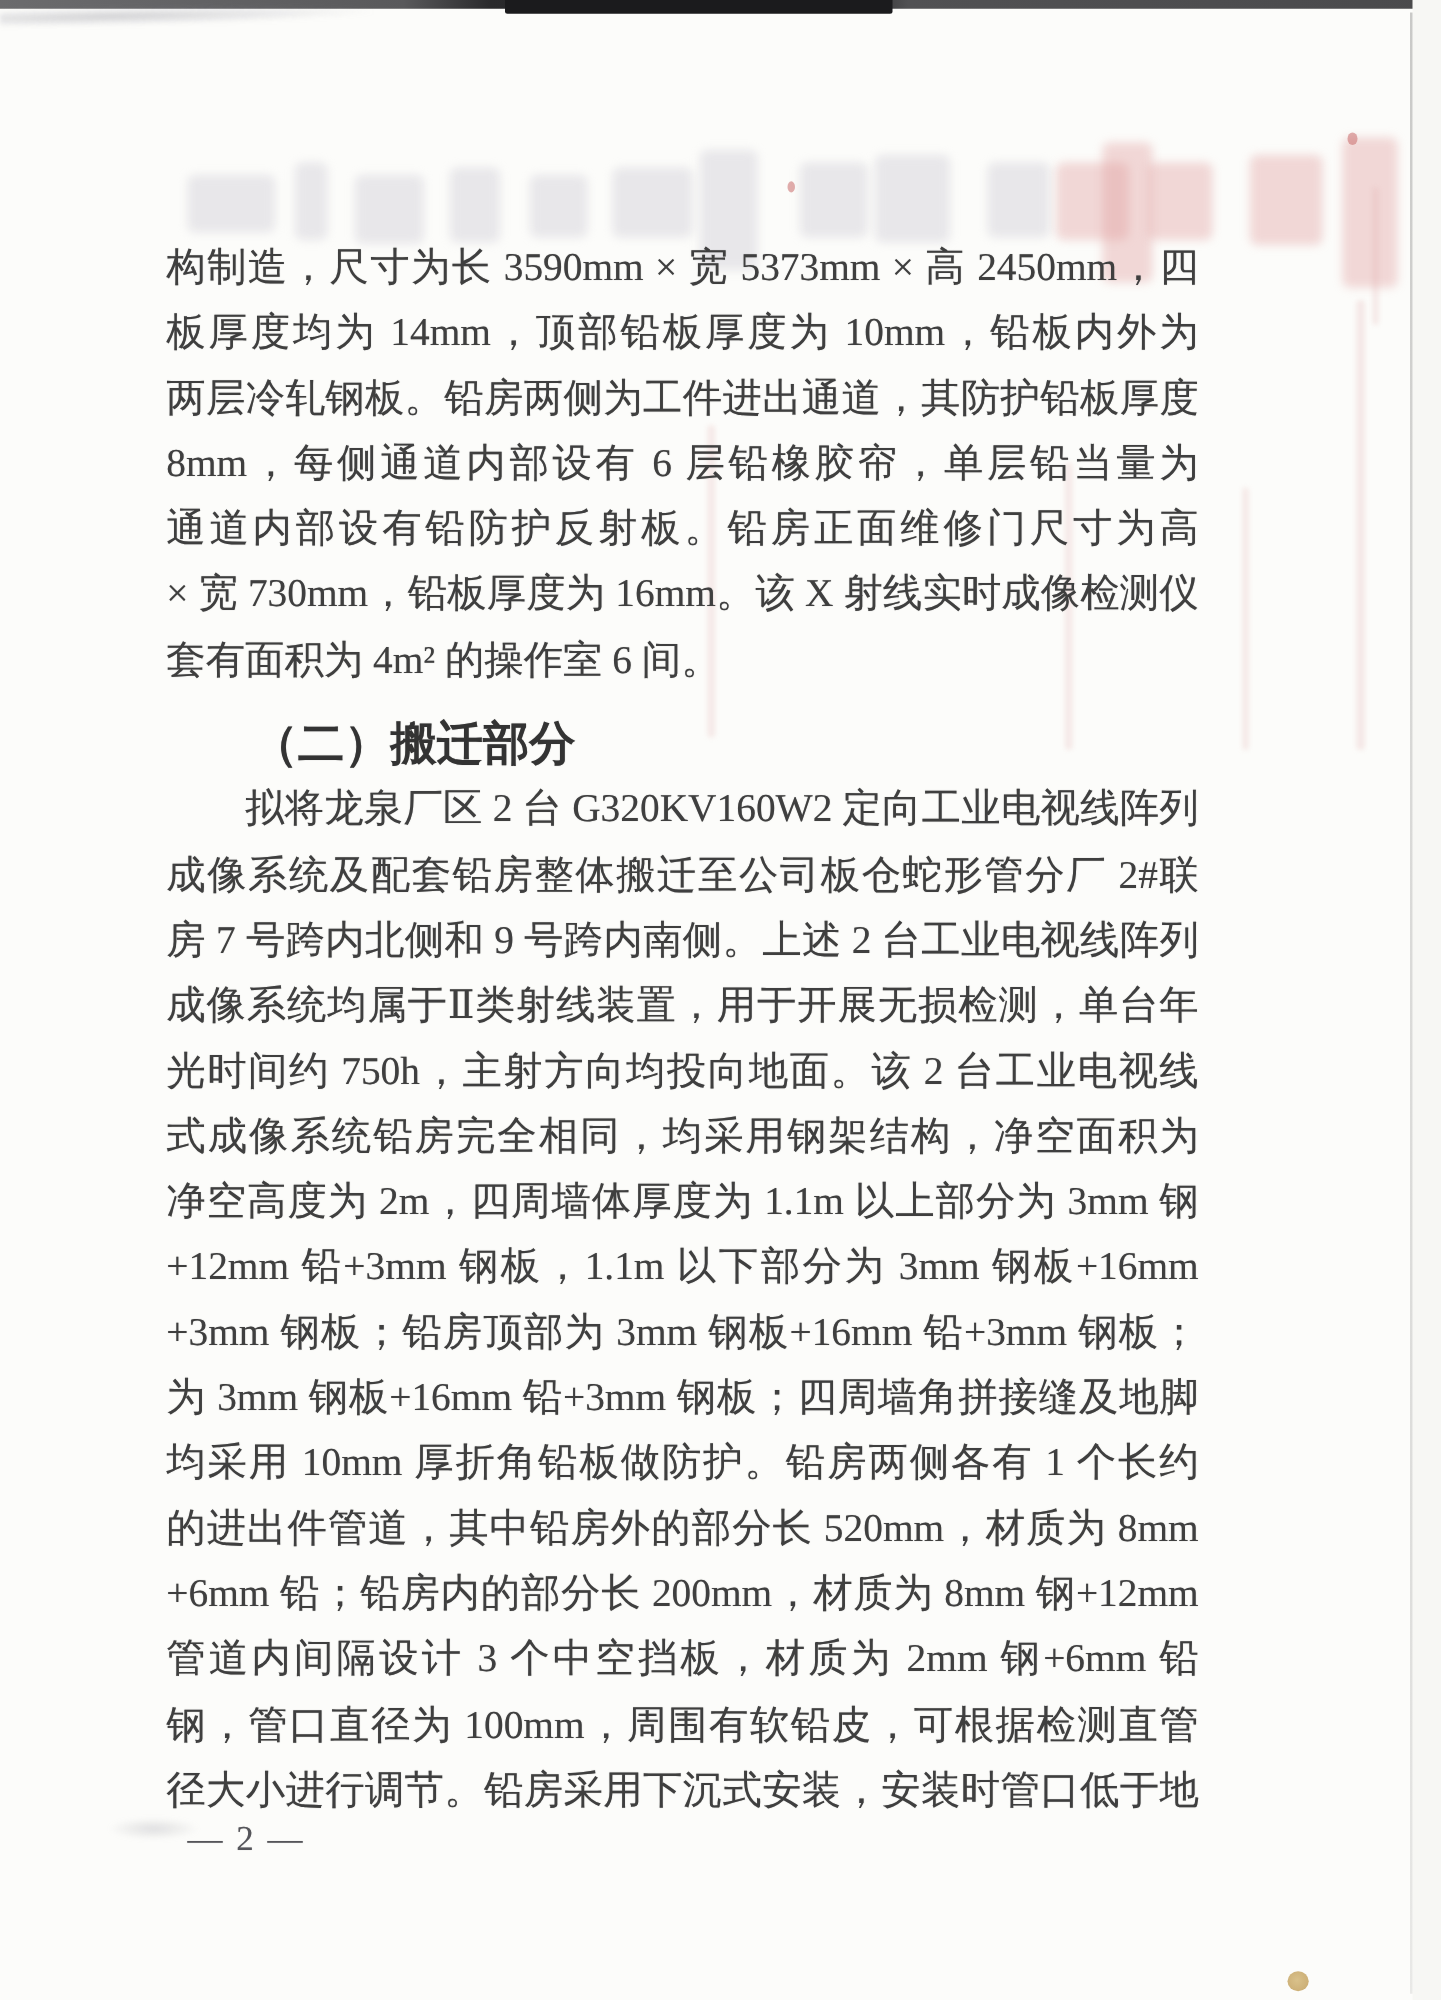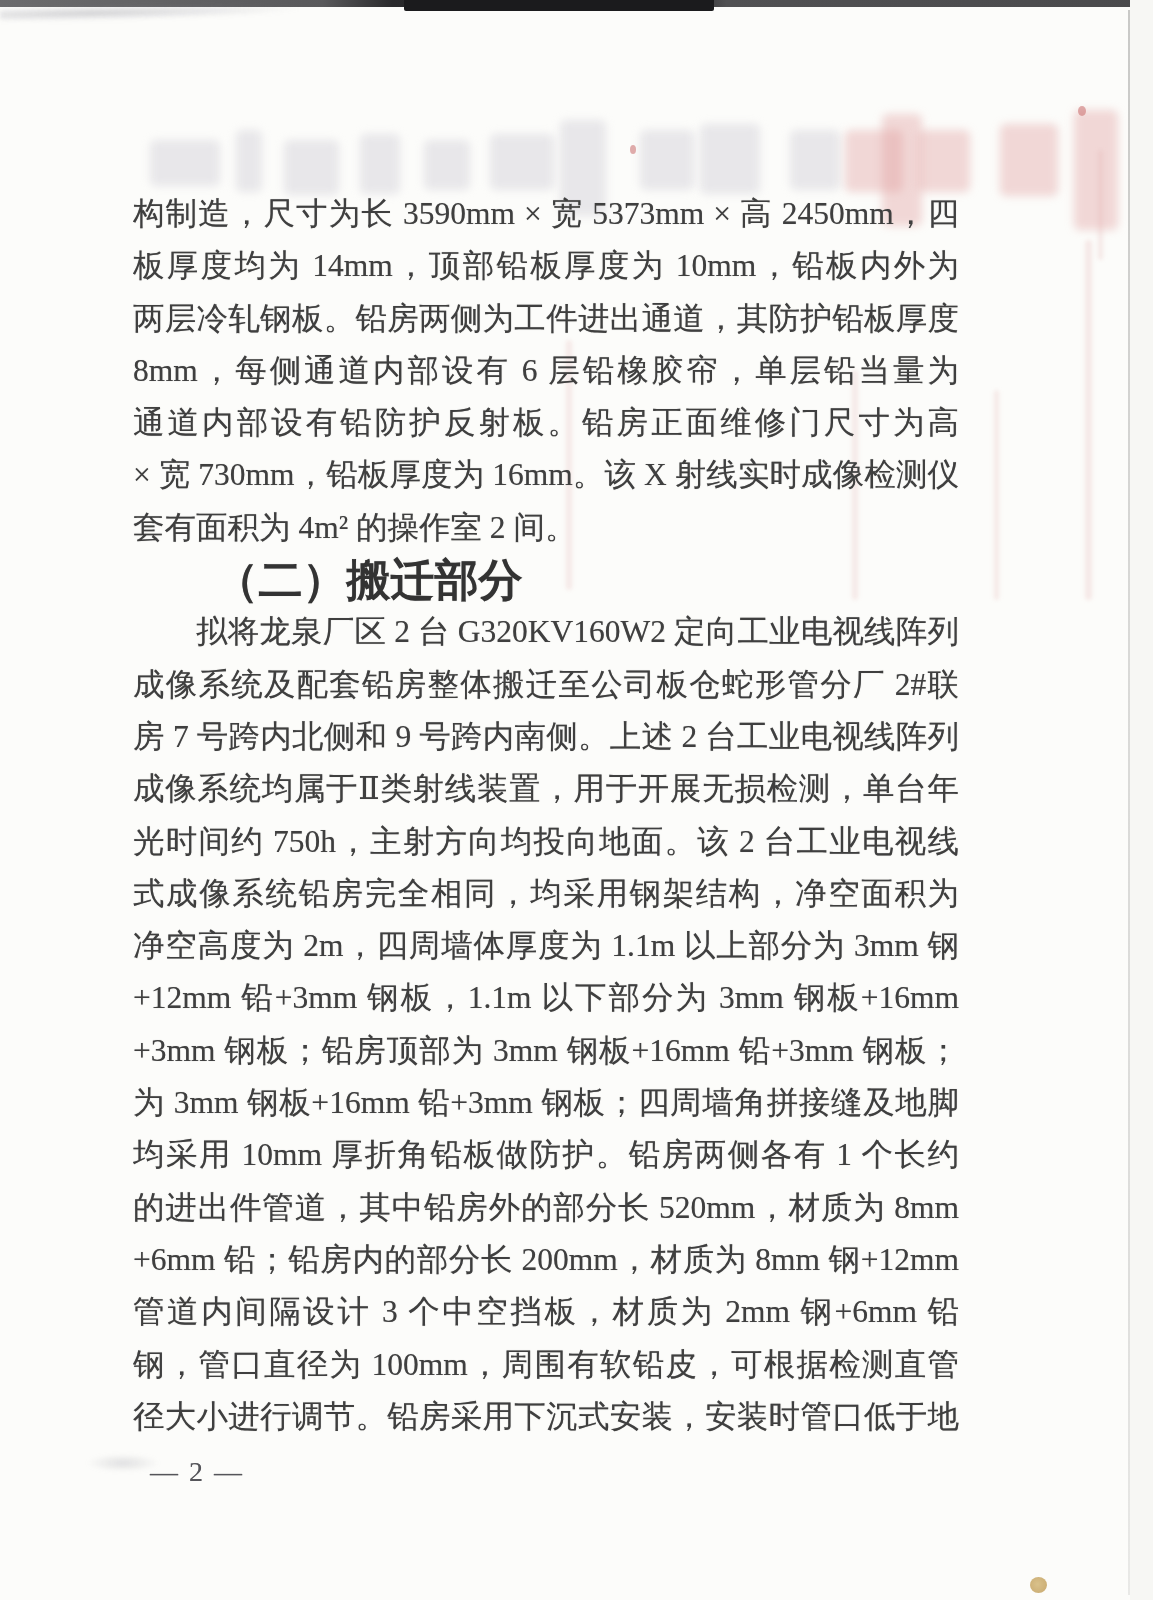--- a/index.html
+++ b/index.html
@@ -58,21 +58,21 @@
   }
   .line{
     height:52.3px;line-height:52.3px;
     overflow:hidden;white-space:normal;
   }
   .line.justify{text-align:justify;text-align-last:justify;}
   .line.plain{text-align:left;text-align-last:left;}
   .line.indent-justify{text-align:justify;text-align-last:justify;text-indent:2em;}
   .line.heading{
     font-weight:bold;text-indent:1.85em;text-align:left;text-align-last:left;
-    font-size:44px;color:#333;
+    font-size:37px;color:#333;margin-top:15px;
     font-family:"Liberation Sans","DejaVu Sans",sans-serif;
   }
   .page-number{
     position:absolute;left:150px;top:1456px;
     font-size:28px;color:#55555a;letter-spacing:2px;
     text-shadow:0 0 .6px rgba(85,85,90,.5);
   }
 </style>
 </head>
 <body>
@@ -110,21 +110,21 @@
     <div class="speck" style="left:1078px;top:106px;width:8px;height:10px;"></div>
   </div>
 
   <div class="textblock" id="body-lines">
       <div class="line justify">构制造，尺寸为长 3590mm × 宽 5373mm × 高 2450mm，四周铅</div>
       <div class="line justify">板厚度均为 14mm，顶部铅板厚度为 10mm，铅板内外为 2.5mm</div>
       <div class="line justify">两层冷轧钢板。铅房两侧为工件进出通道，其防护铅板厚度为</div>
       <div class="line justify">8mm，每侧通道内部设有 6 层铅橡胶帘，单层铅当量为 2mm，</div>
       <div class="line justify">通道内部设有铅防护反射板。铅房正面维修门尺寸为高 1760mm</div>
       <div class="line justify">× 宽 730mm，铅板厚度为 16mm。该 X 射线实时成像检测仪配</div>
-      <div class="line plain">套有面积为 4m² 的操作室 2 间。</div>
+      <div class="line plain">套有面积为 4m² 的操作室 6 间。</div>
       <div class="line heading">（二）搬迁部分</div>
       <div class="line indent-justify">拟将龙泉厂区 2 台 G320KV160W2 定向工业电视线阵列式</div>
       <div class="line justify">成像系统及配套铅房整体搬迁至公司板仓蛇形管分厂 2#联合厂</div>
       <div class="line justify">房 7 号跨内北侧和 9 号跨内南侧。上述 2 台工业电视线阵列式</div>
       <div class="line justify">成像系统均属于Ⅱ类射线装置，用于开展无损检测，单台年曝</div>
       <div class="line justify">光时间约 750h，主射方向均投向地面。该 2 台工业电视线阵列</div>
       <div class="line justify">式成像系统铅房完全相同，均采用钢架结构，净空面积为 4m²，</div>
       <div class="line justify">净空高度为 2m，四周墙体厚度为 1.1m 以上部分为 3mm 钢板</div>
       <div class="line justify">+12mm 铅+3mm 钢板，1.1m 以下部分为 3mm 钢板+16mm 铅</div>
       <div class="line justify">+3mm 钢板；铅房顶部为 3mm 钢板+16mm 铅+3mm 钢板；铅门</div>

